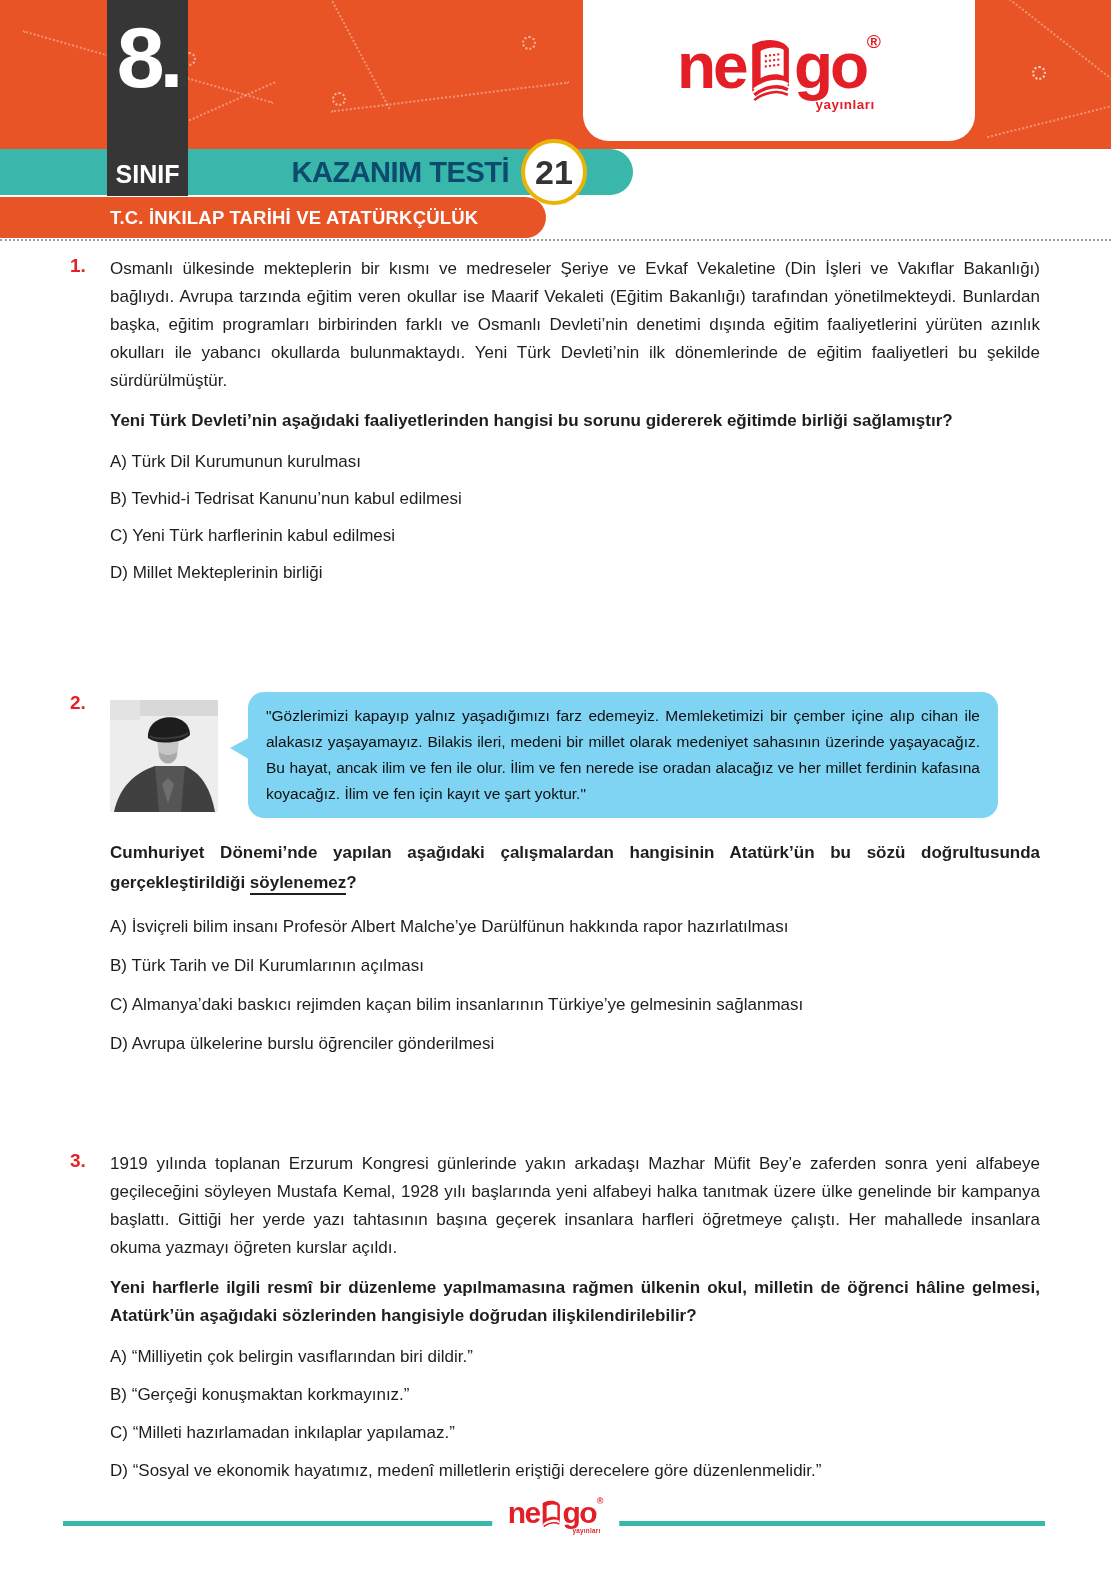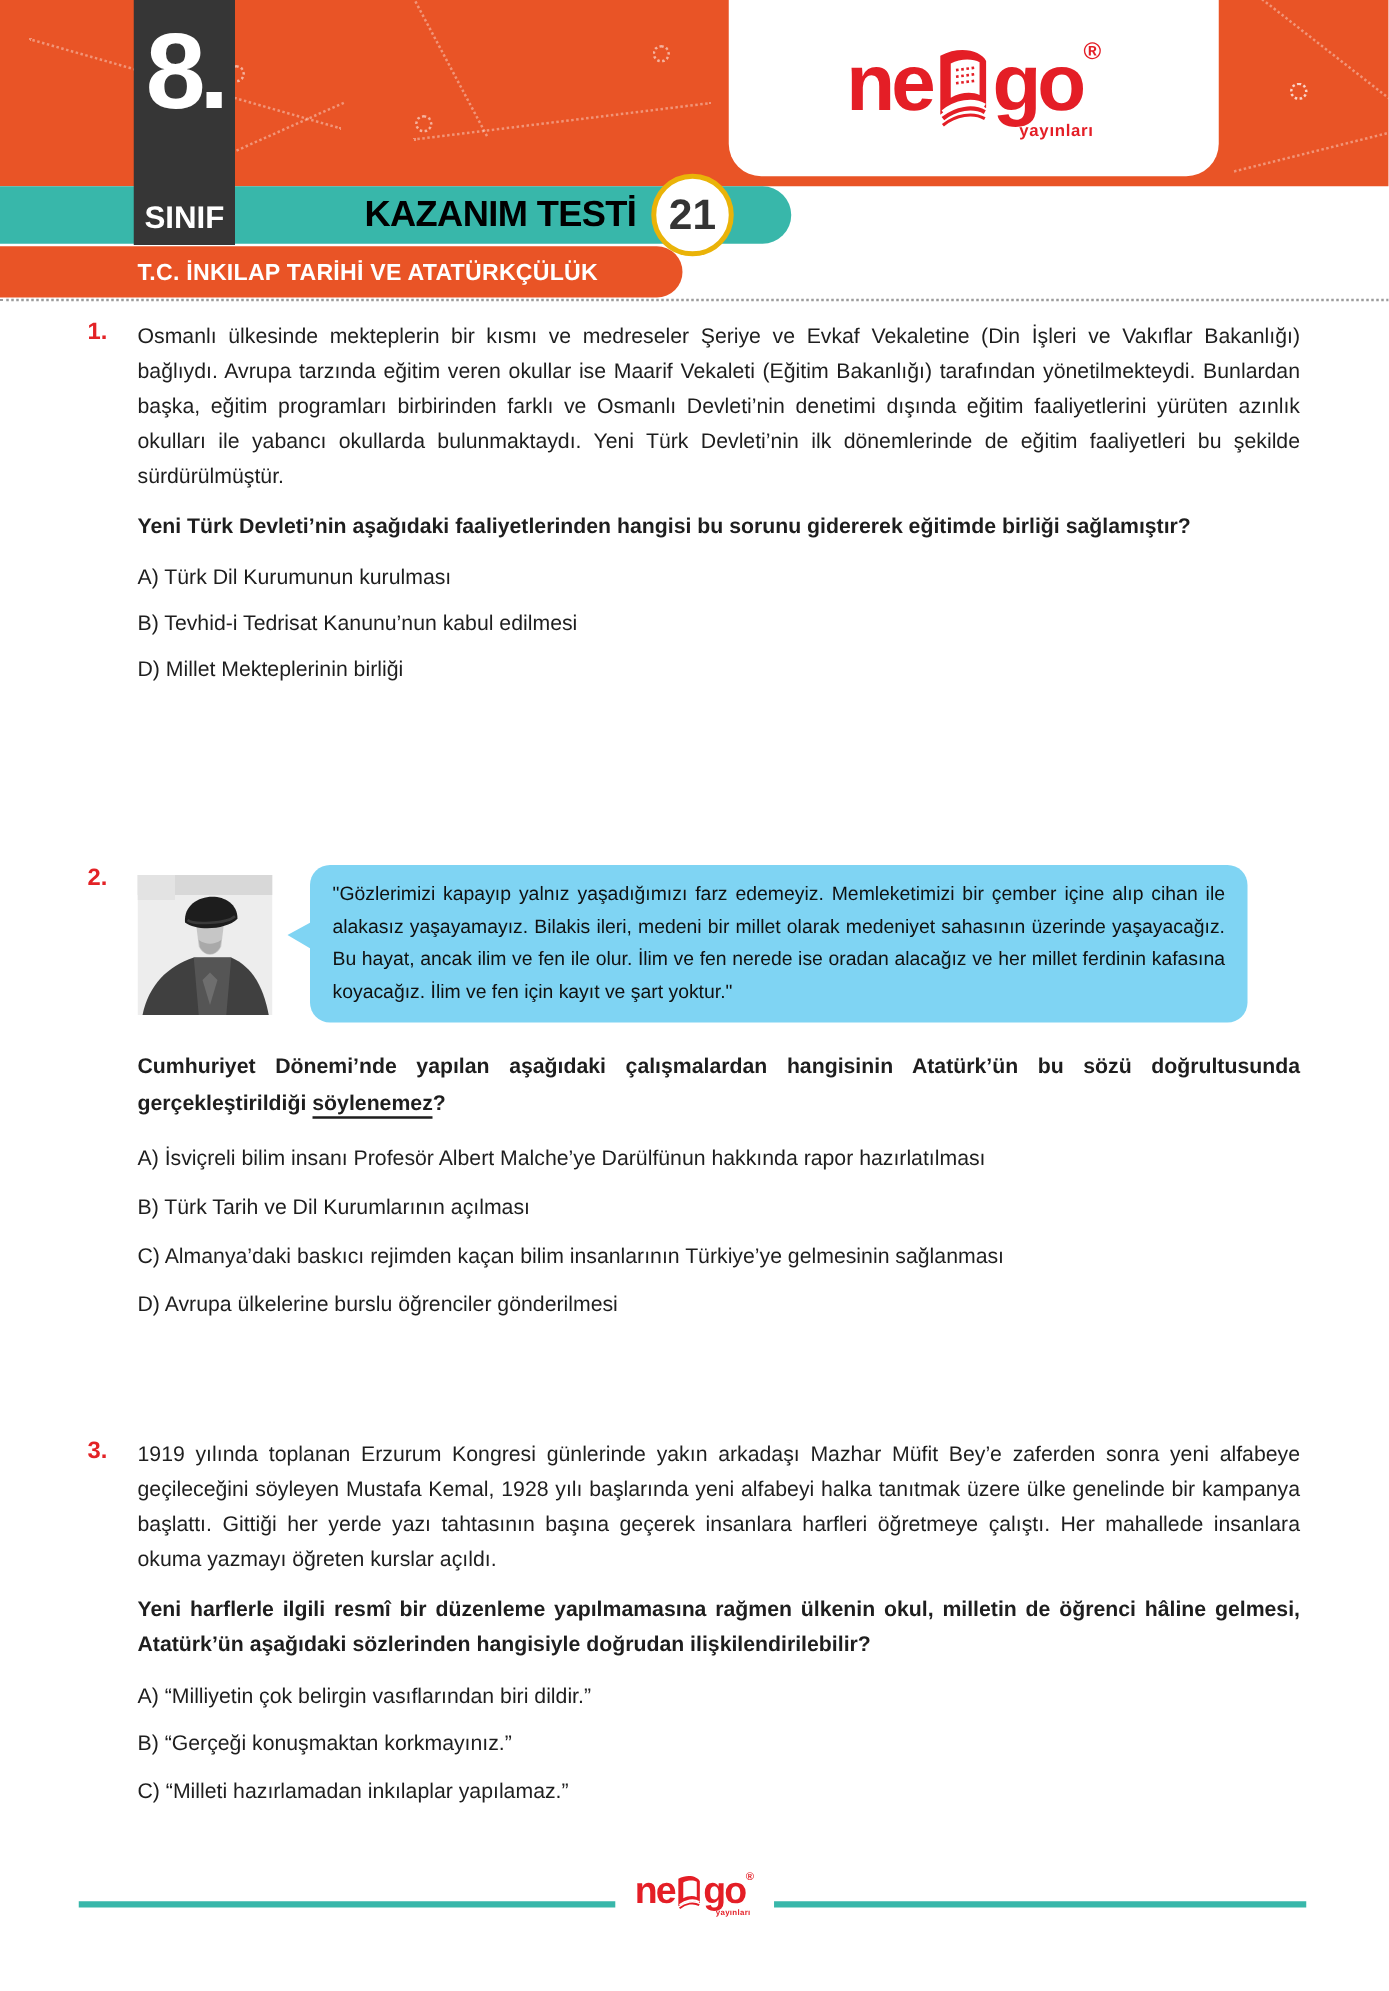--- a/index.html
+++ b/index.html
@@ -22,21 +22,21 @@
   .nego .tag{position:absolute;right:.45em;bottom:-.30em;font-size:.21em;letter-spacing:.04em;}
 
   .dark-box{position:absolute;left:107px;top:0;width:81px;height:196px;background:#363636;z-index:6;}
   .grade-num{position:absolute;left:0;top:14px;width:81px;text-align:center;color:#fff;
              font-size:86px;font-weight:bold;letter-spacing:-5px;line-height:1;}
   .grade-label{position:absolute;left:0;bottom:7px;width:81px;text-align:center;color:#fff;
                font-size:25px;font-weight:bold;letter-spacing:0px;}
 
   .teal-band{position:absolute;left:0;top:149px;width:633px;height:46px;background:#38b7aa;
              border-radius:0 24px 24px 0;z-index:2;}
-  .kazanim{position:absolute;right:124px;top:7px;color:#000000;font-size:29px;font-weight:bold;letter-spacing:-0.5px;}
+  .kazanim{position:absolute;right:124px;top:7px;color:#0c4a6e;font-size:29px;font-weight:bold;letter-spacing:-0.5px;}
 
   .test-circle{position:absolute;left:521px;top:139px;width:58px;height:58px;background:#fff;
                border:4px solid #eab308;border-radius:50%;z-index:7;
                display:flex;align-items:center;justify-content:center;
                font-size:34px;font-weight:bold;color:#343434;}
 
   .orange-band{position:absolute;left:0;top:197px;width:546px;height:41px;background:#e95426;
                border-radius:0 21px 21px 0;z-index:1;display:flex;align-items:center;}
   .subject{margin-left:110px;color:#fff;font-size:18.5px;font-weight:bold;letter-spacing:.2px;}
 
@@ -125,20 +125,21 @@
 
   <div class="hdr-sep"></div>
 
   <div class="question q1">
     <div class="qnum">1.</div>
     <div class="qtext">Osmanlı ülkesinde mekteplerin bir kısmı ve medreseler Şeriye ve Evkaf Vekaletine (Din İşleri ve Vakıflar Bakanlığı) bağlıydı. Avrupa tarzında eğitim veren okullar ise Maarif Vekaleti (Eğitim Bakanlığı) tarafından yönetilmekteydi. Bunlardan başka, eğitim programları birbirinden farklı ve Osmanlı Devleti’nin denetimi dışında eğitim faaliyetlerini yürüten azınlık okulları ile yabancı okullarda bulunmaktaydı. Yeni Türk Devleti’nin ilk dönemlerinde de eğitim faaliyetleri bu şekilde sürdürülmüştür.</div>
     <div class="qstem">Yeni Türk Devleti’nin aşağıdaki faaliyetlerinden hangisi bu sorunu gidererek eğitimde birliği sağlamıştır?</div>
     <div class="opts">
       <div class="opt">A) Türk Dil Kurumunun kurulması</div>
       <div class="opt">B) Tevhid-i Tedrisat Kanunu’nun kabul edilmesi</div>
+      <div class="opt">C) Yeni Türk harflerinin kabul edilmesi</div>
       <div class="opt">D) Millet Mekteplerinin birliği</div>
     </div>
   </div>
 
   <div class="question q2">
     <div class="qnum">2.</div>
     <div class="media">
       <svg class="photo" viewBox="0 0 108 112">
         <rect width="108" height="112" fill="#ededed"></rect>
         <rect width="108" height="16" fill="#d8d8d8"></rect>
@@ -167,20 +168,21 @@
   </div>
 
   <div class="question q3">
     <div class="qnum">3.</div>
     <div class="qtext">1919 yılında toplanan Erzurum Kongresi günlerinde yakın arkadaşı Mazhar Müfit Bey’e zaferden sonra yeni alfabeye geçileceğini söyleyen Mustafa Kemal, 1928 yılı başlarında yeni alfabeyi halka tanıtmak üzere ülke genelinde bir kampanya başlattı. Gittiği her yerde yazı tahtasının başına geçerek insanlara harfleri öğretmeye çalıştı. Her mahallede insanlara okuma yazmayı öğreten kurslar açıldı.</div>
     <div class="qstem">Yeni harflerle ilgili resmî bir düzenleme yapılmamasına rağmen ülkenin okul, milletin de öğrenci hâline gelmesi, Atatürk’ün aşağıdaki sözlerinden hangisiyle doğrudan ilişkilendirilebilir?</div>
     <div class="opts">
       <div class="opt">A) “Milliyetin çok belirgin vasıflarından biri dildir.”</div>
       <div class="opt">B) “Gerçeği konuşmaktan korkmayınız.”</div>
       <div class="opt">C) “Milleti hazırlamadan inkılaplar yapılamaz.”</div>
+      <div class="opt">D) “Sosyal ve ekonomik hayatımız, medenî milletlerin eriştiği derecelere göre düzenlenmelidir.”</div>
     </div>
   </div>
 
   <div class="footer-line"></div>
   <div class="footer-logo">
     <div class="nego" style="font-size:30px;">
       <span class="txt">ne</span>
       <svg class="book" viewBox="0 0 44 62">
         <path d="M5 6 C20 -2 36 2 40 10 L40 46 C31 39 16 42 5 51 Z" fill="#e41e26"></path>
         <path d="M7 49 C17 41 30 39 39 44" stroke="#fff" stroke-width="3.2" fill="none"></path>

